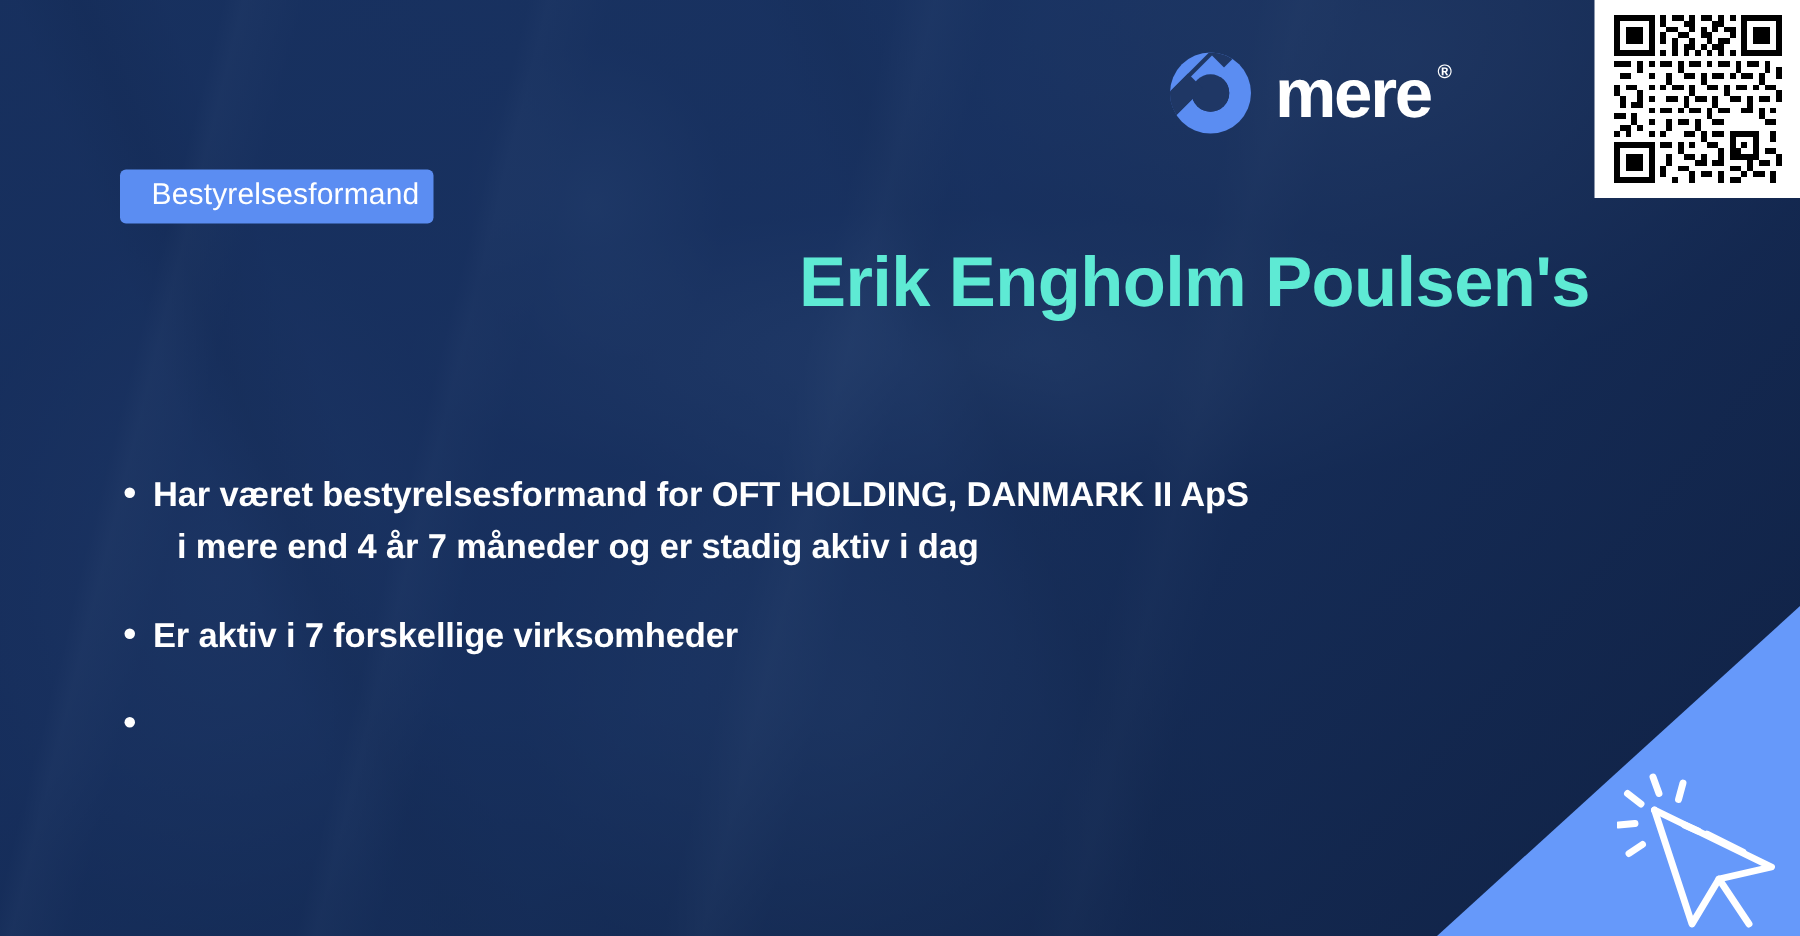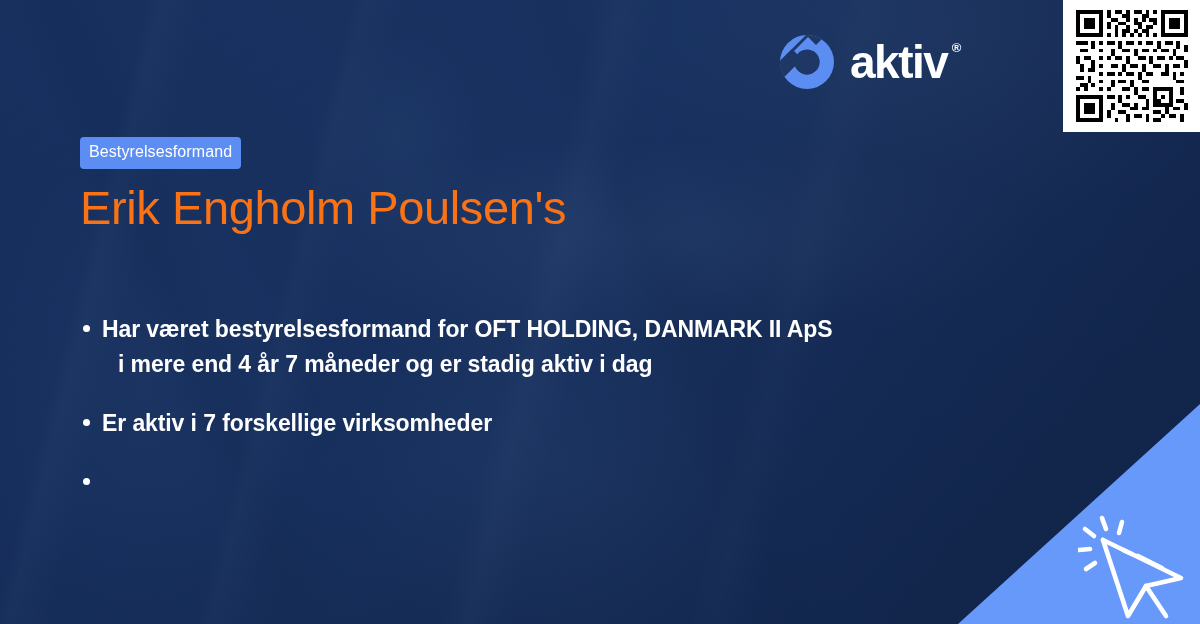--- a/index.html
+++ b/index.html
@@ -119,34 +119,34 @@
   .headline-block {
     position: absolute;
     top: 113px;
     left: 80px;
     width: 980px;
   }
   .badge {
     display: inline-block;
     background: #5b8df2;
     color: #ffffff;
-    font-size: 16px;
+    font-size: 20px;
     line-height: 1;
-    padding: 7px 9px 9px 9px;
+    padding: 7px 9px 9px 21px;
     border-radius: 4px;
     letter-spacing: 0.1px;
-    margin-top: 24px;
   }
   .title {
     margin-top: 14px;
     font-size: 47px;
-    font-weight: normal;
-    color: #f97316;
+    font-weight: bold;
+    color: #5eead4;
     line-height: 1.06;
     letter-spacing: -0.4px;
+    text-align: right;
   }
   .subtitle {
     margin-top: 4px;
     font-size: 39px;
     font-weight: normal;
     color: #f2f5fa;
     line-height: 1.2;
     letter-spacing: -0.2px;
   }
 
@@ -385,21 +385,21 @@
       <g clip-path="url(#circClip)">
 
         <circle cx="29" cy="29" r="12.5" fill="#1f3765"></circle>
         <polygon points="-4,34 34,-4 44,6 6,44" fill="#1f3765"></polygon>
         <polygon points="12,22 30,4 40,14 22,32" fill="#5b8df2"></polygon>
         <circle cx="29" cy="29" r="12.5" fill="#1f3765"></circle>
         <polygon points="-6,36 14,16 24,26 4,46" fill="#1f3765"></polygon>
       </g>
     </svg>
     <div class="logo-word">
-      <span>aktiv</span>
+      <span>mere</span>
       <span class="logo-reg">®</span>
     </div>
   </div>
 
   <div class="headline-block">
     <div class="badge">Bestyrelsesformand</div>
     <div class="title">Erik Engholm Poulsen's</div>
   </div>
 
   <div class="bullets">

